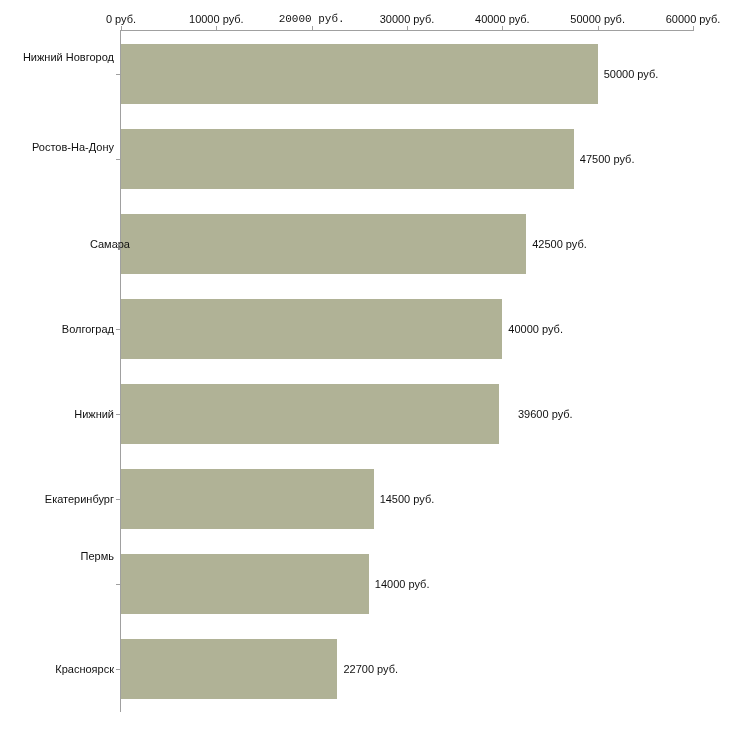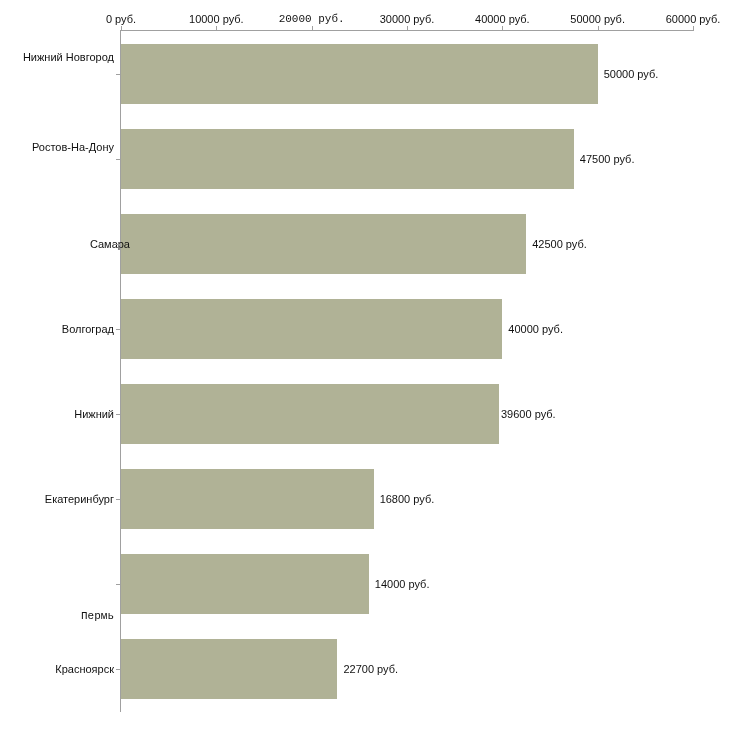--- a/index.html
+++ b/index.html
@@ -123,43 +123,43 @@
       <div class="bar-row" style="top: 213.812px; height: 60px; width: 612px;">
         <div class="bar" style="width: 405.167px; background: rgb(176, 178, 150);"></div>
         <div class="bar-value" style="left: 405.167px;">42500 руб.</div>
       </div>
       <div class="bar-row" style="top: 298.938px; height: 60px; width: 612px;">
         <div class="bar" style="width: 381.333px; background: rgb(176, 178, 150);"></div>
         <div class="bar-value" style="left: 381.333px;">40000 руб.</div>
       </div>
       <div class="bar-row" style="top: 384.062px; height: 60px; width: 612px;">
         <div class="bar" style="width: 377.52px; background: rgb(176, 178, 150);"></div>
-        <div class="bar-value" style="left: 374px;">39600 руб.</div>
+        <div class="bar-value" style="left: 391px;">39600 руб.</div>
       </div>
       <div class="bar-row" style="top: 469.188px; height: 60px; width: 612px;">
         <div class="bar" style="width: 252.633px; background: rgb(176, 178, 150);"></div>
-        <div class="bar-value" style="left: 252.633px;">16800 руб.</div>
+        <div class="bar-value" style="left: 252.633px;">14500 руб.</div>
       </div>
       <div class="bar-row" style="top: 554.312px; height: 60px; width: 612px;">
         <div class="bar" style="width: 247.867px; background: rgb(176, 178, 150);"></div>
         <div class="bar-value" style="left: 247.867px;">14000 руб.</div>
       </div>
       <div class="bar-row" style="top: 639.438px; height: 60px; width: 612px;">
         <div class="bar" style="width: 216.407px; background: rgb(176, 178, 150);"></div>
         <div class="bar-value" style="left: 216.407px;">22700 руб.</div>
       </div>
     </div>
   <div id="cat-labels">
       <div class="cat-label-wrap" style="top: 57px;">Нижний Новгород</div>
       <div class="cat-label-wrap" style="top: 147px;">Ростов-На-Дону</div>
       <div class="cat-label-wrap" style="top: 243.812px; margin-left: 16px;">Самара</div>
       <div class="cat-label-wrap" style="top: 329px;">Волгоград</div>
       <div class="cat-label-wrap" style="top: 414.062px;">Нижний</div>
       <div class="cat-label-wrap" style="top: 499.188px;">Екатеринбург</div>
-      <div class="cat-label-wrap" style="top: 616px; font-family: Liberation Mono, monospace;">Пермь</div>
+      <div class="cat-label-wrap" style="top: 556px;">Пермь</div>
       <div class="cat-label-wrap" style="top: 669.438px; text-align: right;">Красноярск</div>
     </div>
 <div class="y-tick-mark" style="top: 73.5625px;"></div>
     <div class="y-tick-mark" style="top: 158.688px;"></div>
     <div class="y-tick-mark" style="top: 243.812px;"></div>
     <div class="y-tick-mark" style="top: 328.938px;"></div>
     <div class="y-tick-mark" style="top: 414.062px;"></div>
     <div class="y-tick-mark" style="top: 499.188px;"></div>
     <div class="y-tick-mark" style="top: 584.312px;"></div>
     <div class="y-tick-mark" style="top: 669.438px;"></div>

